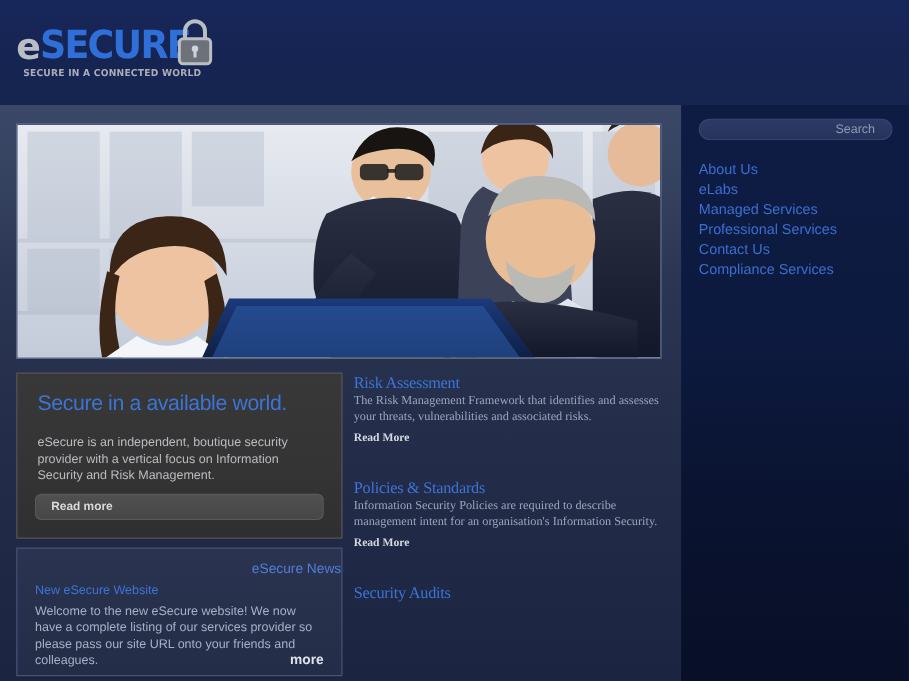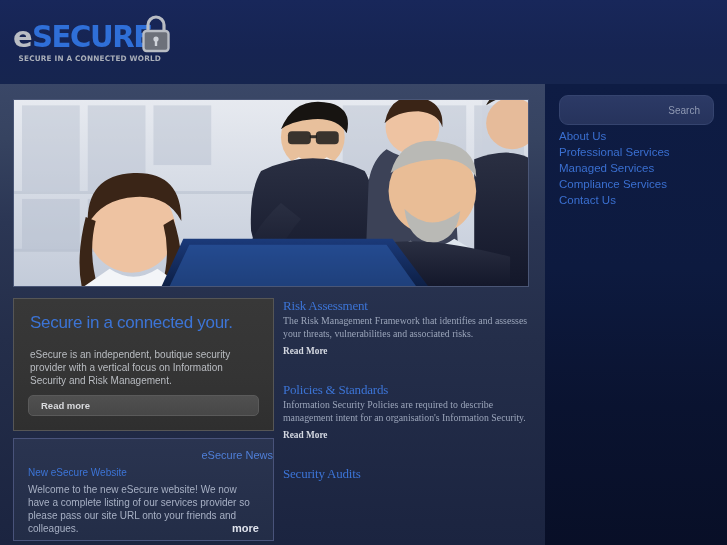--- a/index.html
+++ b/index.html
@@ -193,21 +193,21 @@
   
   #sidebar {
     position: absolute;
     left: 545px; top: 84px;
     width: 182px; height: 461px;
     background: linear-gradient(180deg, #0e1c44 0%, #0d1a3f 40%, #0a1330 70%, #080f27 100%);
   }
   #search-box {
     position: absolute;
     left: 14px; top: 11px;
-    width: 155px; height: 30px;
+    width: 155px; height: 17px;
     border-radius: 9px;
     background: linear-gradient(180deg, #2c3a66 0%, #26335c 100%);
     border: 1px solid #35446f;
     display: flex;
     align-items: center;
     justify-content: flex-end;
     padding-right: 13px;
     cursor: text;
   }
   #search-placeholder {
@@ -332,21 +332,21 @@
         </g>
 
         <g>
           <path d="M148 188 l22 -48 h210 l36 48z" fill="url(#lap)"></path>
           <path d="M156 188 l20 -42 h198 l30 42z" fill="#2e5ba8" opacity="0.55"></path>
         </g>
       </svg>
     </div>
 
     <div class="card" id="card-intro">
-      <div class="title">Secure in a connected your.</div>
+      <div class="title">Secure in a available world.</div>
       <div class="body">eSecure is an independent, boutique security provider with a vertical focus on Information Security and Risk Management.</div>
       <div id="readmore-btn">Read more</div>
     </div>
 
     <div class="card" id="card-news">
       <div class="news-label">eSecure News</div>
       <div class="news-title">New eSecure Website</div>
       <div class="news-body">Welcome to the new eSecure website! We now have a complete listing of our services provider so please pass our site URL onto your friends and colleagues.</div>
       <div id="news-more">more</div>
     </div>
@@ -374,21 +374,22 @@
   </div>
 
   <div id="sidebar">
 
     <div id="search-box">
       <span id="search-placeholder">Search</span>
     </div>
 
     <nav id="nav">
       <a>About Us</a>
+      <a>eLabs</a>
+      <a>Managed Services</a>
       <a>Professional Services</a>
-      <a>Managed Services</a>
+      <a>Contact Us</a>
       <a>Compliance Services</a>
-      <a>Contact Us</a>
     </nav>
 
   </div>
 
 </div>
 
 </body></html>

